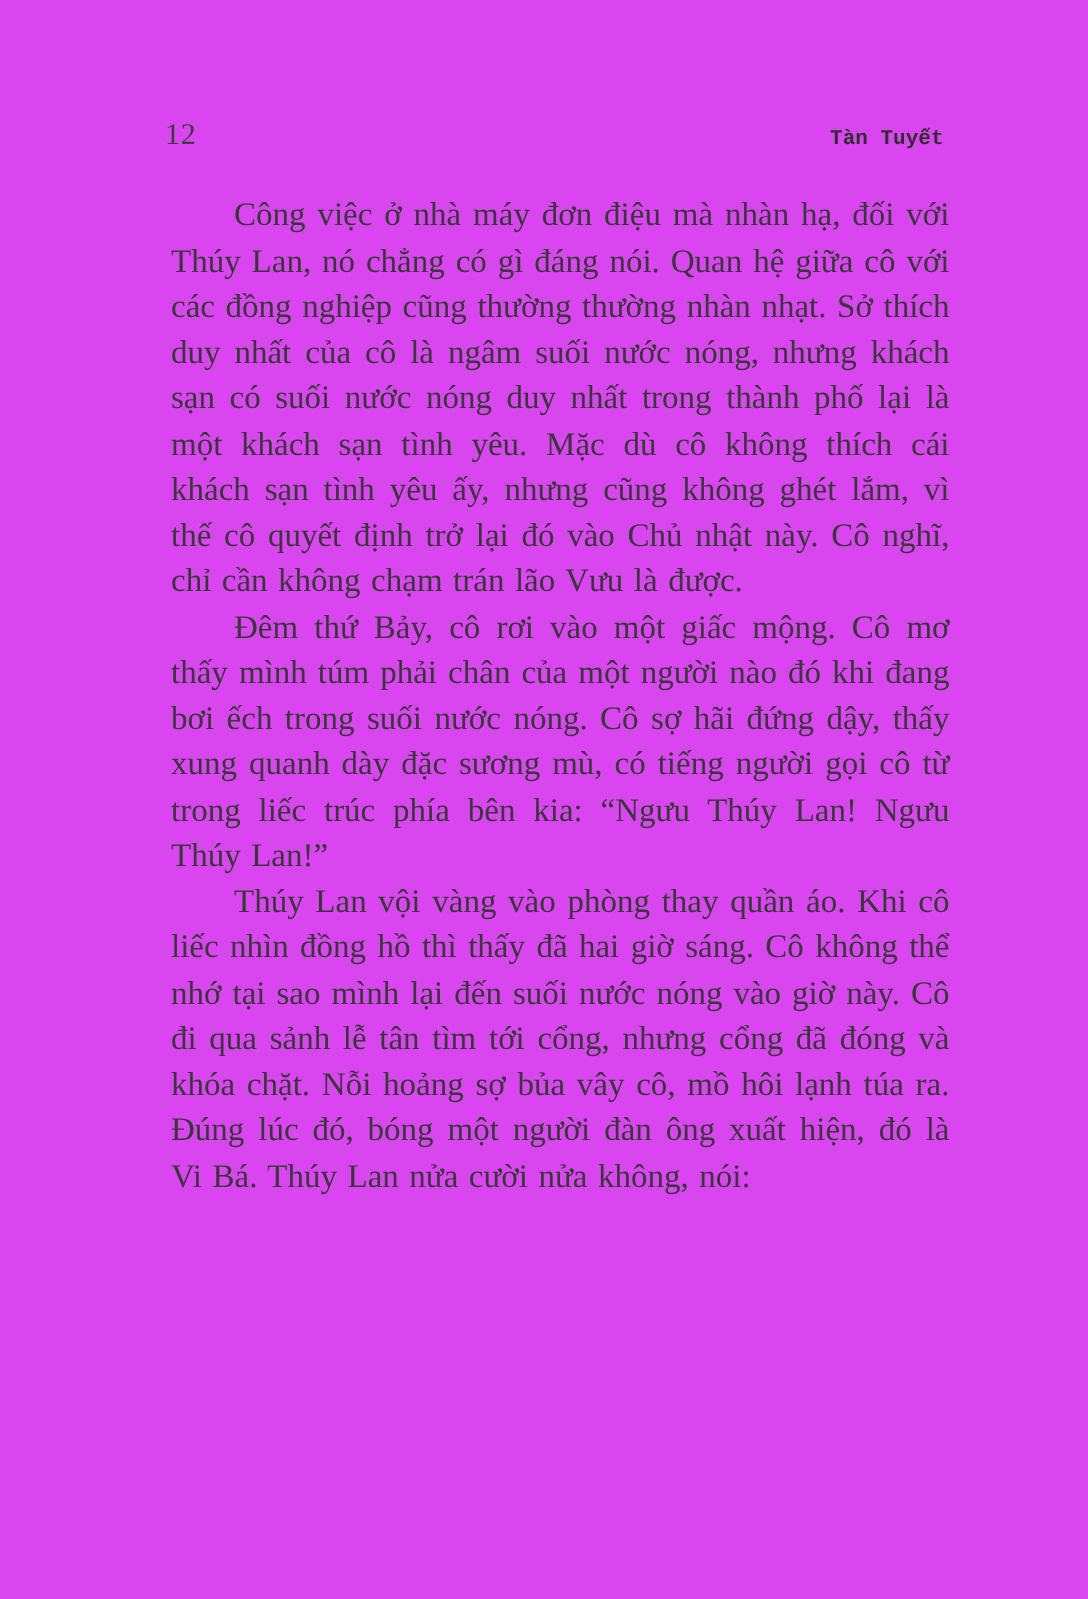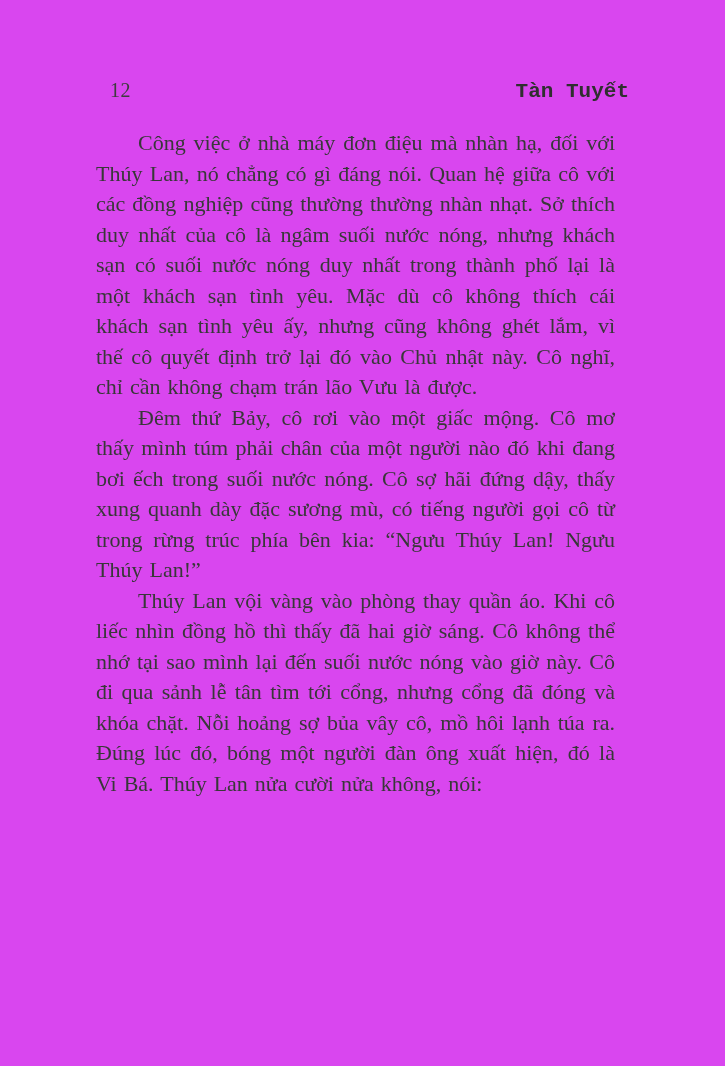--- a/index.html
+++ b/index.html
@@ -25,27 +25,27 @@
     align-items: baseline;
   }
   .page-number {
     font-family: "Liberation Serif", serif;
     font-size: 20px;
     color: #3d3d3d;
     letter-spacing: 0.5px;
   }
   .running-title {
     font-family: "Liberation Mono", "DejaVu Sans Mono", monospace;
-    font-size: 21px;
+    font-size: 14px;
     font-weight: 600;
     color: #2f2f2f;
   }
   .body-text {
     position: absolute;
-    left: 96px;
+    left: 114px;
     top: 128px;
     width: 519px;
   }
   .body-text p {
     margin: 0;
     font-family: "Liberation Serif", serif;
     font-size: 22px;
     line-height: 30.5px;
     color: #383838;
     text-align: justify;
@@ -58,17 +58,17 @@
 
 <div class="page">
 
   <div class="page-header">
     <span class="page-number">12</span>
     <span class="running-title">Tàn Tuyết</span>
   </div>
 
   <div class="body-text">
     <p>Công việc ở nhà máy đơn điệu mà nhàn hạ, đối với Thúy Lan, nó chẳng có gì đáng nói. Quan hệ giữa cô với các đồng nghiệp cũng thường thường nhàn nhạt. Sở thích duy nhất của cô là ngâm suối nước nóng, nhưng khách sạn có suối nước nóng duy nhất trong thành phố lại là một khách sạn tình yêu. Mặc dù cô không thích cái khách sạn tình yêu ấy, nhưng cũng không ghét lắm, vì thế cô quyết định trở lại đó vào Chủ nhật này. Cô nghĩ, chỉ cần không chạm trán lão Vưu là được.</p>
-    <p>Đêm thứ Bảy, cô rơi vào một giấc mộng. Cô mơ thấy mình túm phải chân của một người nào đó khi đang bơi ếch trong suối nước nóng. Cô sợ hãi đứng dậy, thấy xung quanh dày đặc sương mù, có tiếng người gọi cô từ trong rừng trúc phía bên kia: “Ngưu Thúy Lan! Ngưu Thúy Lan!”</p>
+    <p>Đêm thứ Bảy, cô rơi vào một giấc mộng. Cô mơ thấy mình túm phải chân của một người nào đó khi đang bơi ếch trong suối nước nóng. Cô sợ hãi đứng dậy, thấy xung quanh dày đặc sương mù, có tiếng người gọi cô từ trong liếc trúc phía bên kia: “Ngưu Thúy Lan! Ngưu Thúy Lan!”</p>
     <p>Thúy Lan vội vàng vào phòng thay quần áo. Khi cô liếc nhìn đồng hồ thì thấy đã hai giờ sáng. Cô không thể nhớ tại sao mình lại đến suối nước nóng vào giờ này. Cô đi qua sảnh lễ tân tìm tới cổng, nhưng cổng đã đóng và khóa chặt. Nỗi hoảng sợ bủa vây cô, mồ hôi lạnh túa ra. Đúng lúc đó, bóng một người đàn ông xuất hiện, đó là Vi Bá. Thúy Lan nửa cười nửa không, nói:</p>
   </div>
 
 </div>
 
 </body></html>

